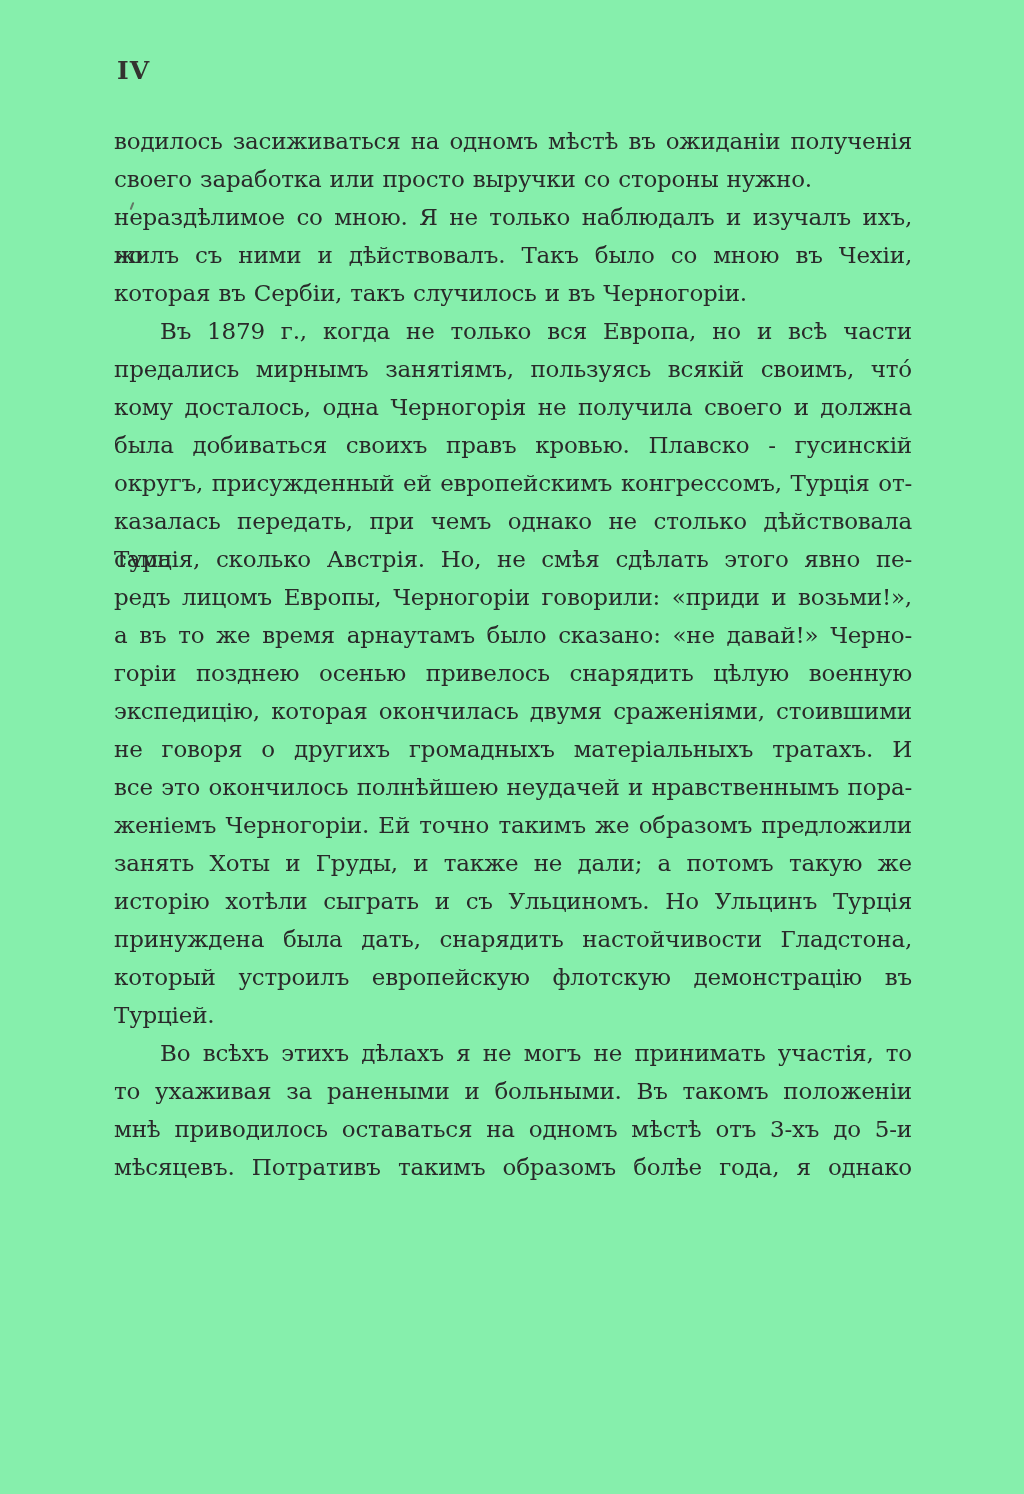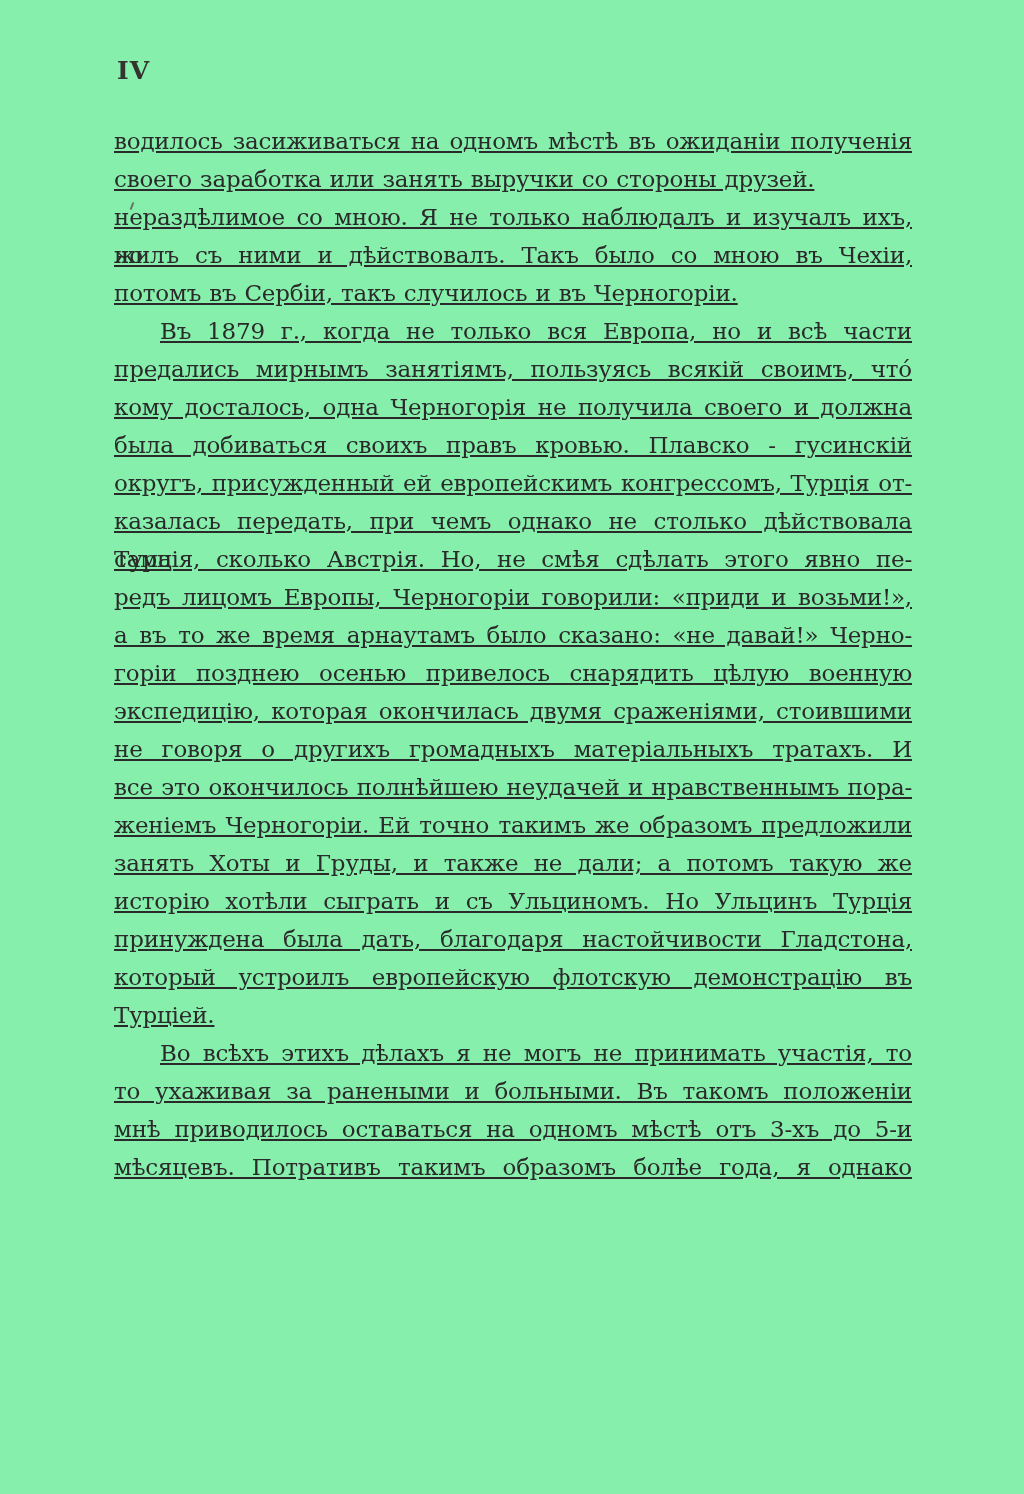--- a/index.html
+++ b/index.html
@@ -40,21 +40,20 @@
   .para {
     margin: 0;
     padding: 0;
   }
   .line {
     text-align: justify;
     text-align-last: justify;
     white-space: normal;
     height: 38px;
     overflow: visible;
-    text-decoration: underline;
   }
   .line.indent {
     text-indent: 46px;
   }
   .line.lastline {
     text-align-last: left;
   }
   .stray-mark {
     position: absolute;
     left: 131px;
@@ -69,45 +68,45 @@
 </style>
 </head>
 <body>
 
 <div class="page">
   <div class="page-number">IV</div>
   <div class="stray-mark"></div>
   <div class="text-block">
       <div class="para">
         <div class="line">водилось засиживаться на одномъ мѣстѣ въ ожиданіи полученія</div>
-        <div class="line lastline">своего заработка или занять выручки со стороны друзей.</div>
+        <div class="line lastline">своего заработка или просто выручки со стороны нужно.</div>
       </div>
       <div class="para">
         <div class="line">нераздѣлимое со мною. Я не только наблюдалъ и изучалъ ихъ, но</div>
         <div class="line">жилъ съ ними и дѣйствовалъ. Такъ было со мною въ Чехіи,</div>
-        <div class="line lastline">потомъ въ Сербіи, такъ случилось и въ Черногоріи.</div>
+        <div class="line lastline">которая въ Сербіи, такъ случилось и въ Черногоріи.</div>
       </div>
       <div class="para">
         <div class="line indent">Въ 1879 г., когда не только вся Европа, но и всѣ части</div>
         <div class="line">предались мирнымъ занятіямъ, пользуясь всякій своимъ, что́</div>
         <div class="line">кому досталось, одна Черногорія не получила своего и должна</div>
         <div class="line">была добиваться своихъ правъ кровью. Плавско - гусинскій</div>
         <div class="line">округъ, присужденный ей европейскимъ конгрессомъ, Турція от-</div>
         <div class="line">казалась передать, при чемъ однако не столько дѣйствовала сама</div>
         <div class="line">Турція, сколько Австрія. Но, не смѣя сдѣлать этого явно пе-</div>
         <div class="line">редъ лицомъ Европы, Черногоріи говорили: «приди и возьми!»,</div>
         <div class="line">а въ то же время арнаутамъ было сказано: «не давай!» Черно-</div>
         <div class="line">горіи позднею осенью привелось снарядить цѣлую военную</div>
         <div class="line">экспедицію, которая окончилась двумя сраженіями, стоившими</div>
         <div class="line">не говоря о другихъ громадныхъ матеріальныхъ тратахъ. И</div>
         <div class="line">все это окончилось полнѣйшею неудачей и нравственнымъ пора-</div>
         <div class="line">женіемъ Черногоріи. Ей точно такимъ же образомъ предложили</div>
         <div class="line">занять Хоты и Груды, и также не дали; а потомъ такую же</div>
         <div class="line">исторію хотѣли сыграть и съ Ульциномъ. Но Ульцинъ Турція</div>
-        <div class="line">принуждена была дать, благодаря настойчивости Гладстона,</div>
+        <div class="line">принуждена была дать, снарядить настойчивости Гладстона,</div>
         <div class="line">который устроилъ европейскую флотскую демонстрацію въ</div>
         <div class="line lastline">Турціей.</div>
       </div>
       <div class="para">
         <div class="line indent">Во всѣхъ этихъ дѣлахъ я не могъ не принимать участія, то</div>
         <div class="line">то ухаживая за ранеными и больными. Въ такомъ положеніи</div>
         <div class="line">мнѣ приводилось оставаться на одномъ мѣстѣ отъ 3-хъ до 5-и</div>
         <div class="line">мѣсяцевъ. Потративъ такимъ образомъ болѣе года, я однако</div>
       </div>
     </div>

